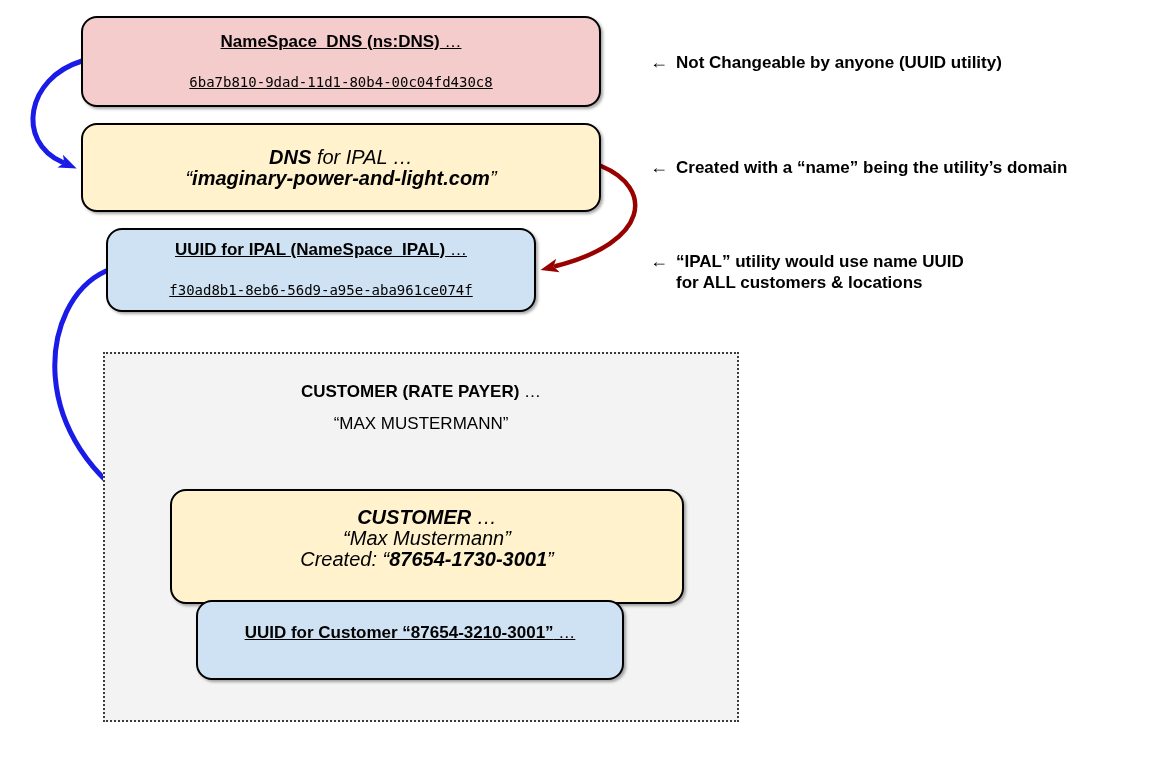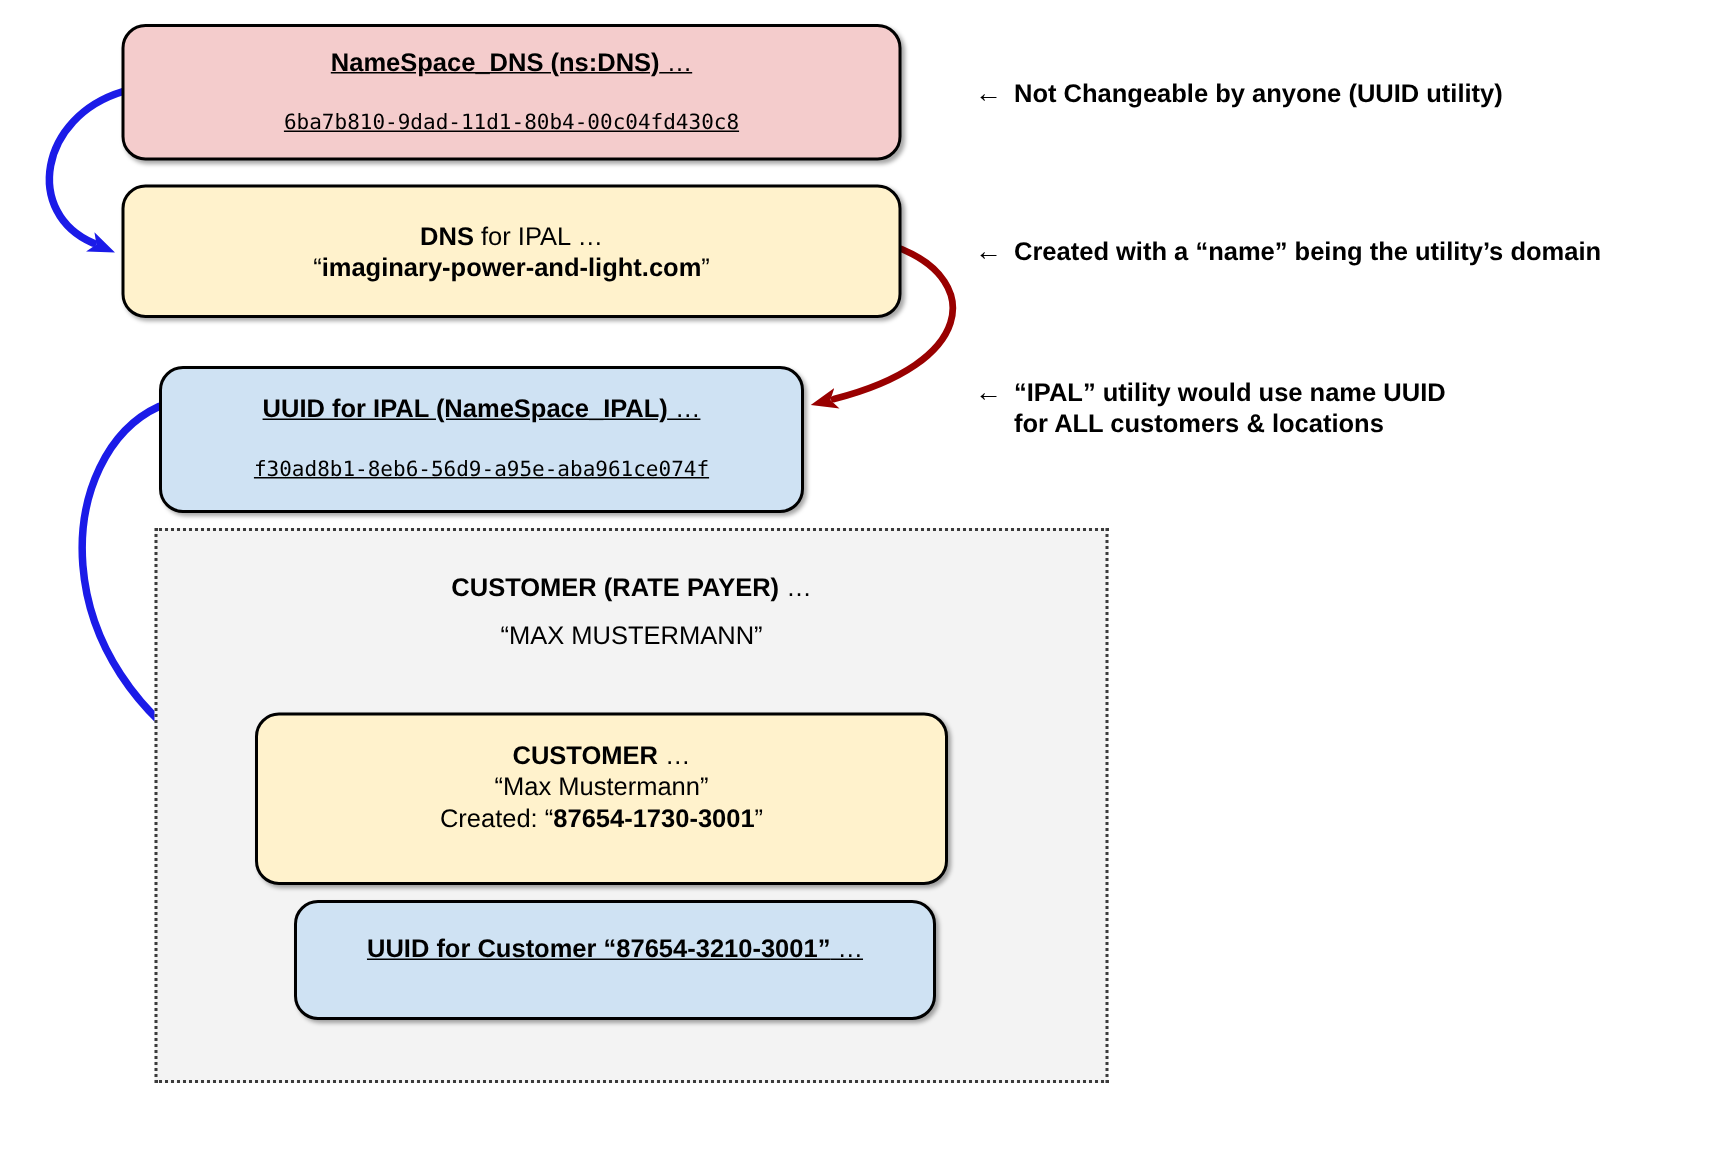--- a/index.html
+++ b/index.html
@@ -14,21 +14,21 @@
     box-shadow:2px 2px 3px rgba(0,0,0,0.35);
     display:flex;flex-direction:column;align-items:center;justify-content:center;
     text-align:center;line-height:21px;
   }
   .node.pink{background:var(--node-pink-bg,#f4cccc);}
   .node.yellow{background:var(--node-yellow-bg,#fff2cc);}
   .node.blue{background:var(--node-blue-bg,#cfe2f3);}
   .node.bias-up{padding-bottom:16px;}
   .node-title{font-size:17px;text-decoration:underline;}
   .node-title b{font-weight:bold;}
-  .node-line{font-size:17px;}
+  .node-line{font-size:20px;font-style:italic;}
   .node-uuid{
     font-family:"DejaVu Sans Mono",monospace;
     font-size:14px;margin-top:20px;letter-spacing:0;text-decoration:underline;
   }
   .group{
     position:absolute;box-sizing:border-box;
     background:var(--group-bg,#f3f3f3);
     border:2px dotted var(--group-border,#3b3b3b);
   }
   .group-title{margin-top:28px;text-align:center;font-size:17px;}
@@ -68,31 +68,31 @@
   <div class="node pink" style="left:81px;top:16px;width:520px;height:91px;">
     <div class="node-title"><b>NameSpace_DNS (ns:DNS)</b><span> …</span></div>
     <div class="node-uuid">6ba7b810-9dad-11d1-80b4-00c04fd430c8</div>
   </div>
 
   <div class="node yellow" style="left:81px;top:123px;width:520px;height:89px;">
     <div class="node-line"><b>DNS</b><span> for IPAL …</span></div>
     <div class="node-line"><span>“</span><b>imaginary-power-and-light.com</b><span>”</span></div>
   </div>
 
-  <div class="node blue" style="left:106px;top:244px;width:430px;height:98px;">
+  <div class="node blue" style="left:106px;top:228px;width:430px;height:84px;">
     <div class="node-title"><b>UUID for IPAL (NameSpace_IPAL)</b><span> …</span></div>
     <div class="node-uuid">f30ad8b1-8eb6-56d9-a95e-aba961ce074f</div>
   </div>
 
   <div class="group" style="left:103px;top:352px;width:636px;height:370px;">
     <div class="group-title"><b>CUSTOMER (RATE PAYER)</b><span> …</span></div>
     <div class="group-subtitle">“MAX MUSTERMANN”</div>
   </div>
 
-  <div class="node yellow bias-up" style="left:170px;top:475px;width:462px;height:115px;">
+  <div class="node yellow bias-up" style="left:170px;top:489px;width:514px;height:115px;">
     <div class="node-line"><b>CUSTOMER</b><span> …</span></div>
     <div class="node-line">“Max Mustermann”</div>
     <div class="node-line"><span>Created: “</span><b>87654-1730-3001</b><span>”</span></div>
   </div>
 
   <div class="node blue bias-up" style="left:196px;top:600px;width:428px;height:80px;">
     <div class="node-title"><b>UUID for Customer “87654-3210-3001”</b><span> …</span></div>
   </div>
 
   <div class="ann" style="top:52px;">

